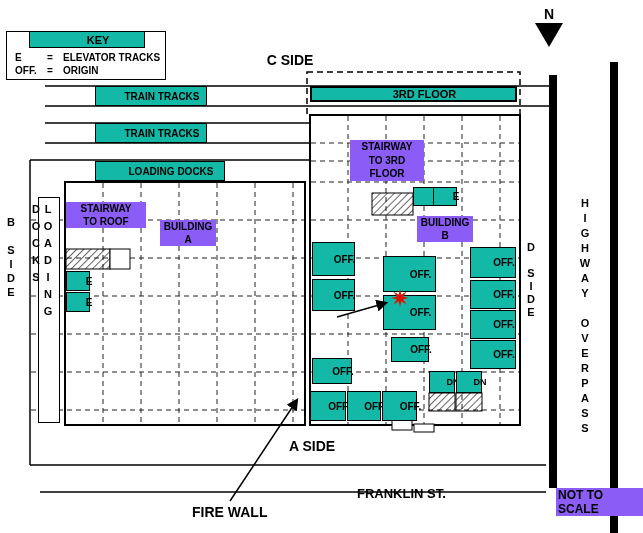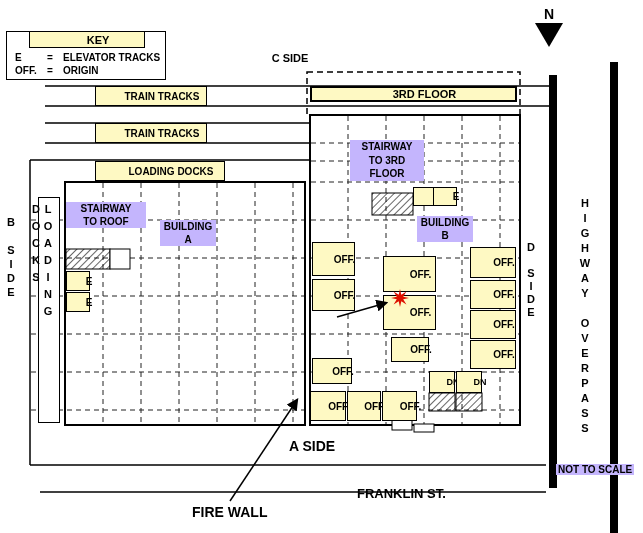--- a/index.html
+++ b/index.html
@@ -2,24 +2,24 @@
 <html><head>
 <meta charset="utf-8">
 <title>Floor Plan</title>
 <style>
   * { margin:0; padding:0; box-sizing:border-box; }
   html,body { background:#fff; }
   body { font-family:"Liberation Sans", sans-serif; color:#000; }
   .canvas { position:relative; width:643px; height:533px; background:#fff; overflow:hidden; }
   .abs { position:absolute; }
   .lbl { position:absolute; font-weight:bold; color:#000; white-space:pre-line; }
-  .boxed { position:absolute; border:1px solid #000; background:#fef9c3; display:flex;
+  .boxed { position:absolute; border:1px solid #000; background:#14b8a6; display:flex;
            align-items:center; justify-content:center; text-align:left; font-weight:bold; color:#000;padding-left:22px; }
   .ctrtxt { text-align:center; }
-  .whitebg { background:#c4b5fd; }
+  .whitebg { background:#8b5cf6; }
   .vtext { position:absolute; writing-mode:vertical-rl; text-orientation:upright;
            font-weight:bold; color:#000; }
 </style>
 </head>
 <body>
 
 <div class="canvas">
 
   <svg class="abs" style="left:0;top:0" width="643" height="533" viewBox="0 0 643 533">
     <defs>
@@ -102,21 +102,21 @@
       <span>=</span>
       <span>ELEVATOR TRACKS</span>
     </div>
     <div style="position:absolute;left:8px;top:33px;width:148px;font-size:10px;font-weight:bold;display:grid;grid-template-columns:32px 16px auto">
       <span>OFF.</span>
       <span>=</span>
       <span>ORIGIN</span>
     </div>
   </div>
 
-  <div class="lbl ctrtxt" style="left:255px;top:52px;width:70px;font-size:11px">C SIDE</div>
+  <div class="lbl ctrtxt" style="left:255px;top:52px;width:70px;font-size:14px">C SIDE</div>
   <div class="lbl ctrtxt" style="left:282px;top:438px;width:60px;font-size:14px">A SIDE</div>
   <div class="vtext" style="left:5px;top:216px;font-size:11px;letter-spacing:2px">B SIDE</div>
   <div class="vtext" style="left:525px;top:241px;font-size:11px;letter-spacing:1px">D SIDE</div>
 
   <div class="boxed" style="left:310px;top:86px;width:207px;height:16px;font-size:11px;border-width:2px">3RD FLOOR</div>
   <div class="boxed" style="left:95px;top:86px;width:112px;height:20px;font-size:10px">TRAIN TRACKS</div>
   <div class="boxed" style="left:95px;top:123px;width:112px;height:20px;font-size:10px">TRAIN TRACKS</div>
   <div class="boxed" style="left:95px;top:161px;width:130px;height:20px;font-size:10px">LOADING DOCKS</div>
 
   <div class="vtext" style="left:38px;top:197px;width:22px;height:226px;border:1px solid #000;background:#fff;font-size:11px;letter-spacing:5px;padding-top:5px;padding-right:5px">LOADING DOCKS</div>
@@ -148,21 +148,21 @@
   <div class="boxed" style="left:312px;top:358px;width:40px;height:26px;font-size:10px">OFF.</div>
   <div class="boxed" style="left:310px;top:391px;width:36px;height:30px;font-size:10px">OFF.</div>
   <div class="boxed" style="left:347px;top:391px;width:34px;height:30px;font-size:10px">OFF.</div>
   <div class="boxed" style="left:382px;top:391px;width:35px;height:30px;font-size:10px">OFF.</div>
 
   <div class="boxed" style="left:429px;top:371px;width:26px;height:22px;font-size:9px">DN</div>
   <div class="boxed" style="left:456px;top:371px;width:26px;height:22px;font-size:9px">DN</div>
 
   <div class="lbl" style="left:192px;top:504px;font-size:14px">FIRE WALL</div>
   <div class="lbl" style="left:357px;top:486px;font-size:13px">FRANKLIN ST.</div>
-  <div class="lbl whitebg" style="left:556px;top:464px;font-size:10px;z-index:7;padding:0 2px">NOT TO SCALE</div>
+  <div class="lbl whitebg" style="left:556px;top:488px;font-size:12px;z-index:7;padding:0 2px">NOT TO SCALE</div>
 
   <svg class="abs" style="left:330px;top:283px;z-index:6" width="90" height="45" viewBox="0 0 90 45">
     <defs>
       <marker id="arrowhead2" viewBox="0 0 10 10" refX="8" refY="5" markerWidth="8" markerHeight="8" orient="auto">
         <path d="M0,0 L10,5 L0,10 z" fill="#000"></path>
       </marker>
     </defs>
     <line x1="7" y1="34" x2="56" y2="20" stroke="#000" stroke-width="1.5" marker-end="url(#arrowhead2)"></line>
     <polygon points="79,15 73.2,16.3 76.4,21.4 71.3,18.2 70,24 68.7,18.2 63.6,21.4 66.8,16.3 61,15 66.8,13.7 63.6,8.6 68.7,11.8 70,6 71.3,11.8 76.4,8.6 73.2,13.7" fill="#dd1100"></polygon>
   </svg>

